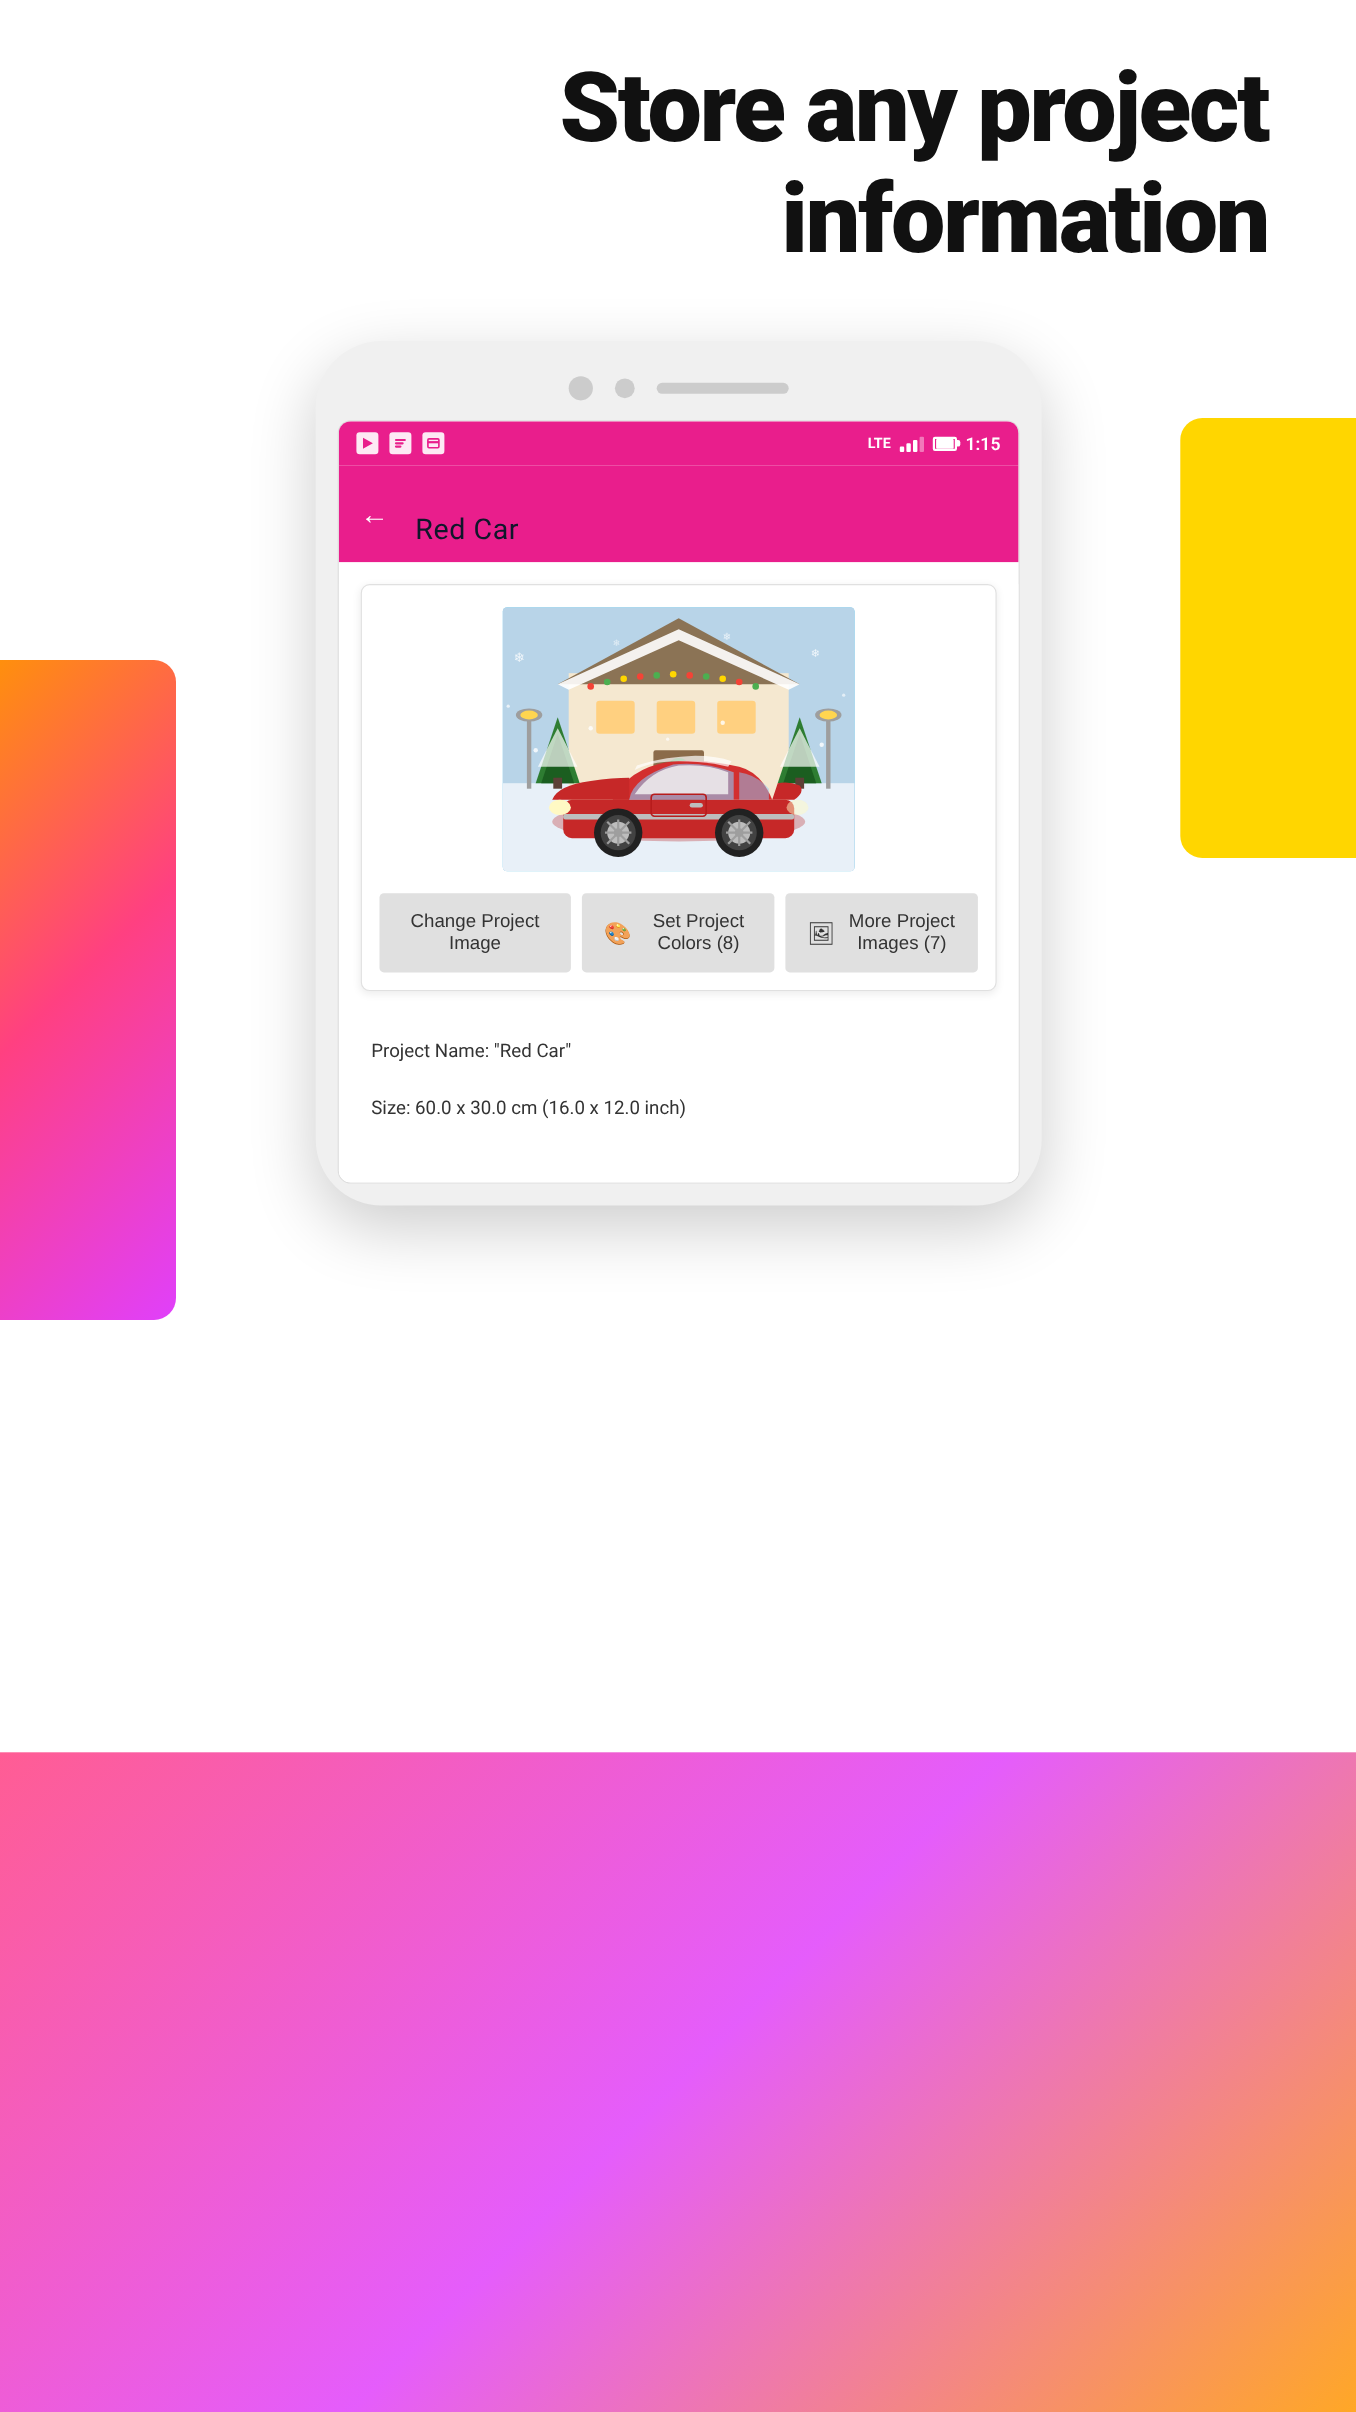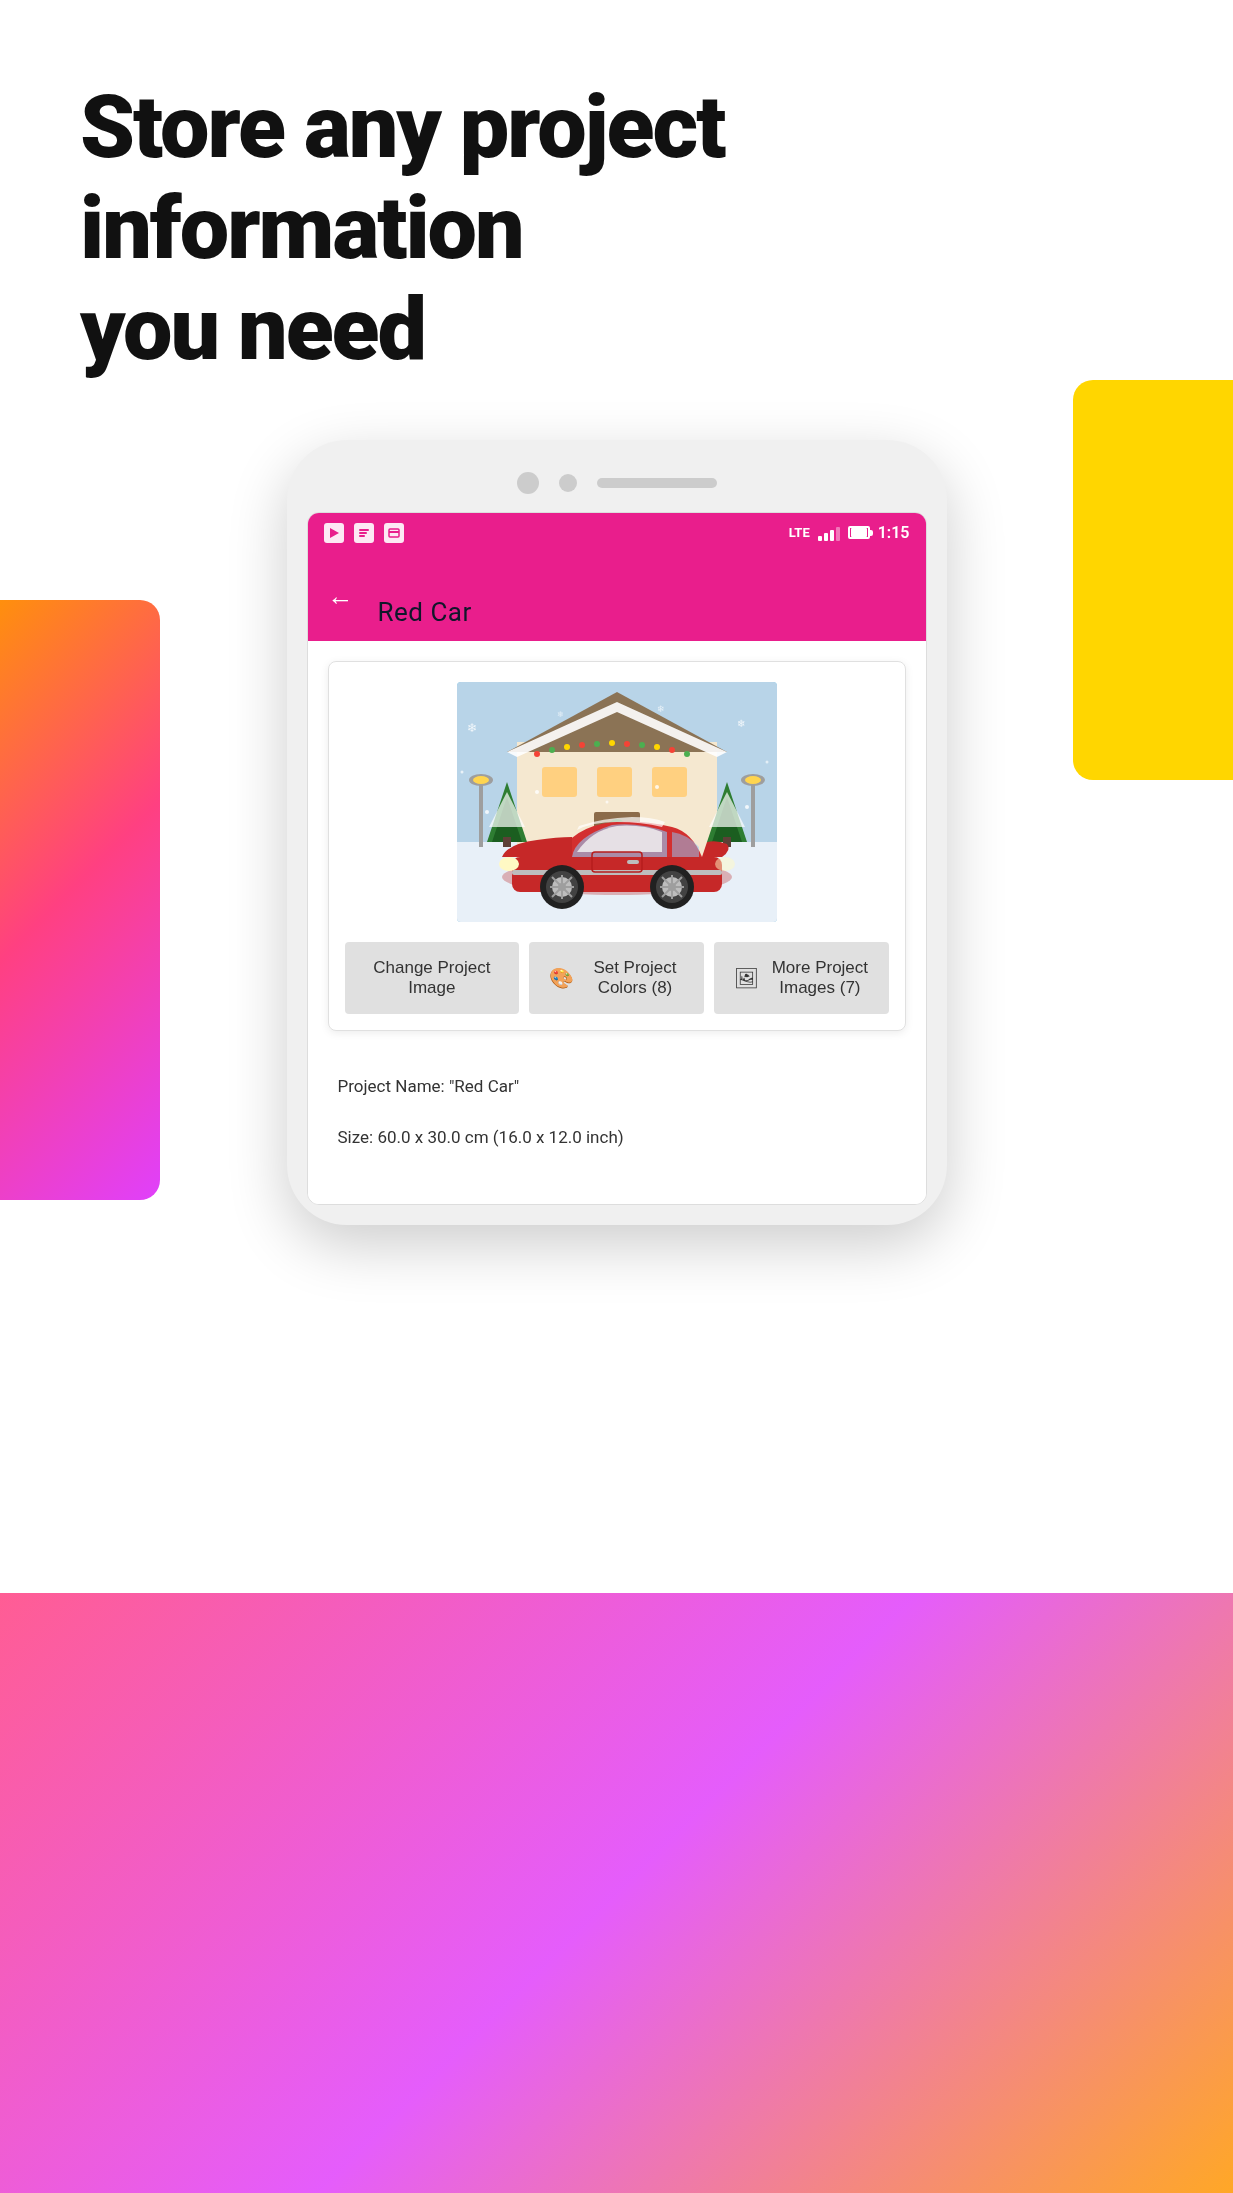--- a/index.html
+++ b/index.html
@@ -44,22 +44,22 @@
       height: 600px;
       background: linear-gradient(135deg, #FF4081 0%, #E040FB 50%, #FF9800 100%);
       z-index: 0;
       opacity: 0.85;
     }
 
     
     .headline {
       position: relative;
       z-index: 2;
-      text-align: left;
-      padding: 76px 80px 40px;
+      text-align: right;
+      padding: 48px 80px 40px;
     }
 
     .headline-text {
       font-size: 88px;
       font-weight: 900;
       color: #111;
       line-height: 1.15;
       letter-spacing: -2px;
     }
 
@@ -307,21 +307,20 @@
 <body>
 
 <div class="bg-yellow-shape"></div>
 <div class="bg-gradient-shape"></div>
 <div class="bg-pink-bottom"></div>
 
 <div class="headline">
   <div class="headline-text">
     <span>Store any project</span><br>
     <span>information</span><br>
-    <span>you need</span>
   </div>
 </div>
 
 <div class="phone-wrapper">
   <div class="phone-outer">
 
     <div class="phone-top-bar">
       <div class="phone-camera"></div>
       <div class="phone-sensor"></div>
       <div class="phone-speaker"></div>

